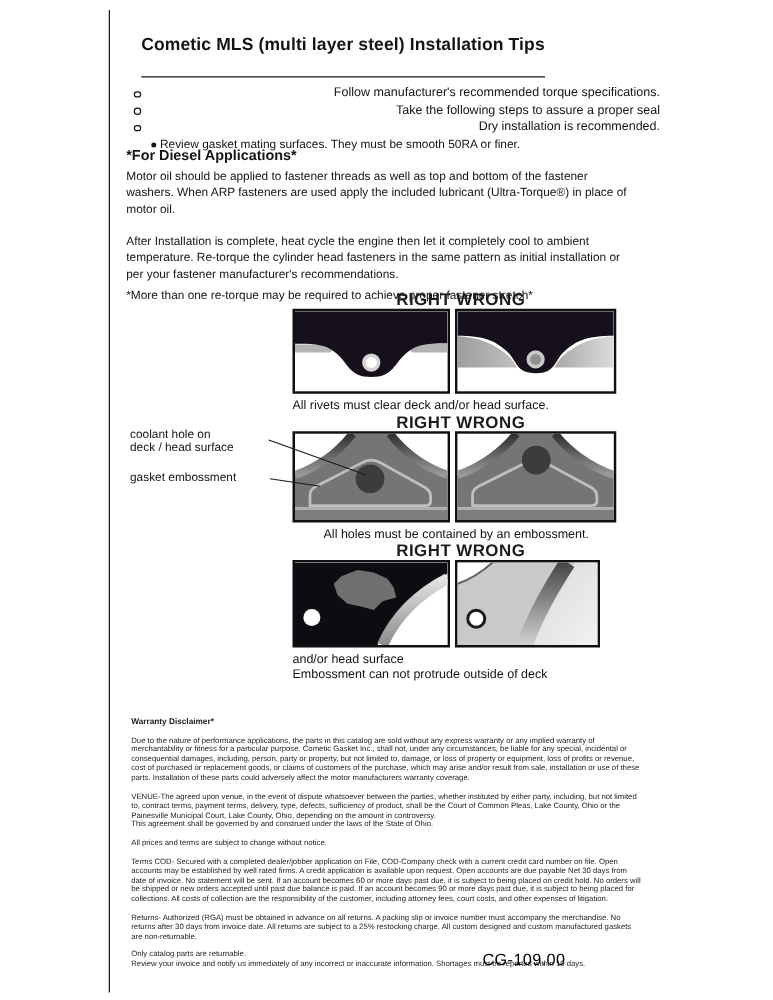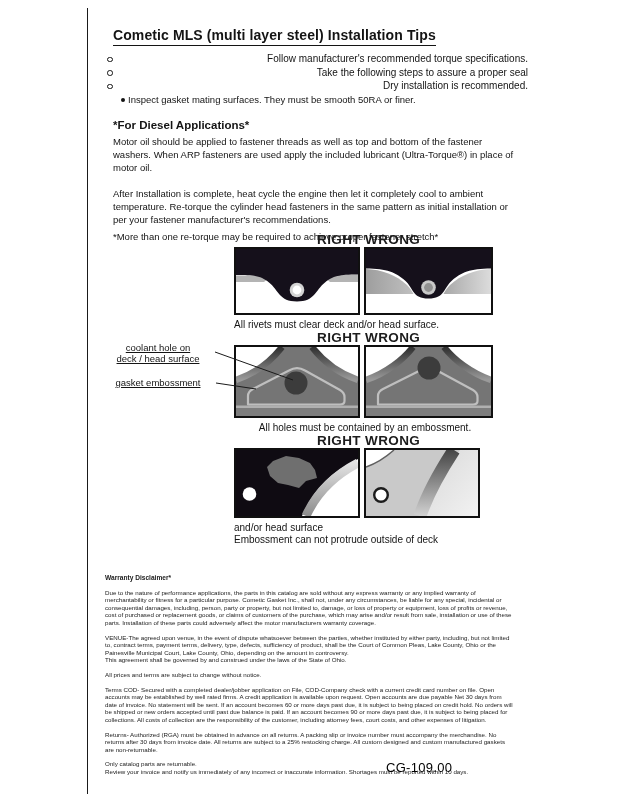--- a/index.html
+++ b/index.html
@@ -3,28 +3,28 @@
 <meta charset="utf-8">
 <style>
   html,body{margin:0;padding:0;background:#fff;}
   .page{position:relative;width:618px;height:800px;background:#ffffff;overflow:hidden;
         font-family:"Liberation Sans","DejaVu Sans",sans-serif;color:#141414;}
   .left-rule{position:absolute;left:87px;top:8px;width:1px;height:786px;background:#1a1a1a;}
 
   
   .tips-block{position:absolute;left:104px;top:27px;width:424px;}
   .doc-title{font-size:14px;font-weight:bold;letter-spacing:.1px;margin:0 0 6px 9px;}
-  .doc-title span{display:inline-block;border-bottom:1.5px solid #141414;padding-bottom:2px;}
+  .doc-title span{display:inline-block;border-bottom:1.5px solid #141414;padding-bottom:18px;}
   .b-row{position:relative;padding-left:13px;font-size:10px;line-height:13.5px;text-align:right;}
   .b-row .o-bullet{position:absolute;left:3px;top:4.5px;width:3.5px;height:3.5px;border:1px solid #141414;border-radius:50%;}
   .sb-row{position:relative;padding-left:24px;font-size:9.5px;line-height:13.5px;}
   .sb-row .f-bullet{position:absolute;left:17px;top:5px;width:4px;height:4px;background:#141414;border-radius:50%;}
 
   
-  .diesel-block{position:absolute;left:113px;top:119px;width:404px;}
+  .diesel-block{position:absolute;left:101px;top:119px;width:404px;}
   .diesel-block h3{font-size:11.5px;font-weight:bold;margin:0 0 4px 0;}
   .diesel-block p{font-size:9.5px;line-height:13px;margin:0;}
   .diesel-block .p2{margin-top:0;}
   .diesel-block .note{margin-top:4px;}
   .diesel-block .p1{margin-bottom:13px;}
   .diesel-block .p2{}
 
   
   .dgroup{position:absolute;}
   .dg1{left:234px;top:232px;width:262px;}
@@ -35,21 +35,21 @@
   .dlabels .gap{width:4px;}
   .dlabels .lw2{width:130px;}
   .dg3 .dlabels .lw2{width:117px;}
   .dboxes{display:flex;}
   .dbox{border:2.5px solid #101010;background:#fff;font-size:0;line-height:0;}
   .dbox + .dbox{margin-left:4px;}
   .dcaption{font-size:10px;line-height:11.5px;margin-top:4px;}
   .dg2 .dcaption{text-align:center;}
 
   
-  .callout{position:absolute;left:104px;width:108px;text-align:center;font-size:9.5px;line-height:11px;text-decoration:underline;}
+  .callout{position:absolute;left:104px;width:108px;text-align:left;font-size:9.5px;line-height:11px;}
   .co1{top:342px;}
   .co2{top:377px;}
   .leader-overlay{position:absolute;left:0;top:0;width:618px;height:800px;pointer-events:none;z-index:5;}
 
   
   .disclaimer{position:absolute;left:105px;top:574px;width:409px;font-size:6.2px;line-height:7.6px;color:#1b1b1b;}
   .disclaimer .dd-head{font-size:6.6px;font-weight:bold;margin:0 0 7px 0;}
   .disclaimer p{margin:0 0 7px 0;}
   .disclaimer p.tight{margin-bottom:0;}
 
@@ -59,21 +59,21 @@
 <body>
 
 <div class="page">
   <div class="left-rule"></div>
 
   <div class="tips-block">
     <div class="doc-title"><span>Cometic MLS (multi layer steel) Installation Tips</span></div>
     <div class="b-row"><span class="o-bullet"></span><span>Follow manufacturer's recommended torque specifications.</span></div>
     <div class="b-row"><span class="o-bullet"></span><span>Take the following steps to assure a proper seal</span></div>
     <div class="b-row"><span class="o-bullet"></span><span>Dry installation is recommended.</span></div>
-    <div class="sb-row"><span class="f-bullet"></span><span>Inspect gasket mating surfaces.  They must be smooth 50RA or finer.</span></div>
+    <div class="sb-row"><span class="f-bullet"></span><span>Review gasket mating surfaces.  They must be smooth 50RA or finer.</span></div>
   </div>
 
   <div class="diesel-block">
     <h3>*For Diesel Applications*</h3>
     <p class="p1">Motor oil should be applied to fastener threads as well as top and bottom of the fastener washers. When ARP fasteners are used apply the included lubricant (Ultra-Torque®) in place of motor oil.</p>
     <p class="p2">After Installation is complete, heat cycle the engine then let it completely cool to ambient temperature. Re-torque the cylinder head fasteners in the same pattern as initial installation or per your fastener manufacturer's recommendations.</p>
     <p class="note">*More than one re-torque may be required to achieve proper fastener stretch*</p>
   </div>
 
   <div class="dgroup dg1">

